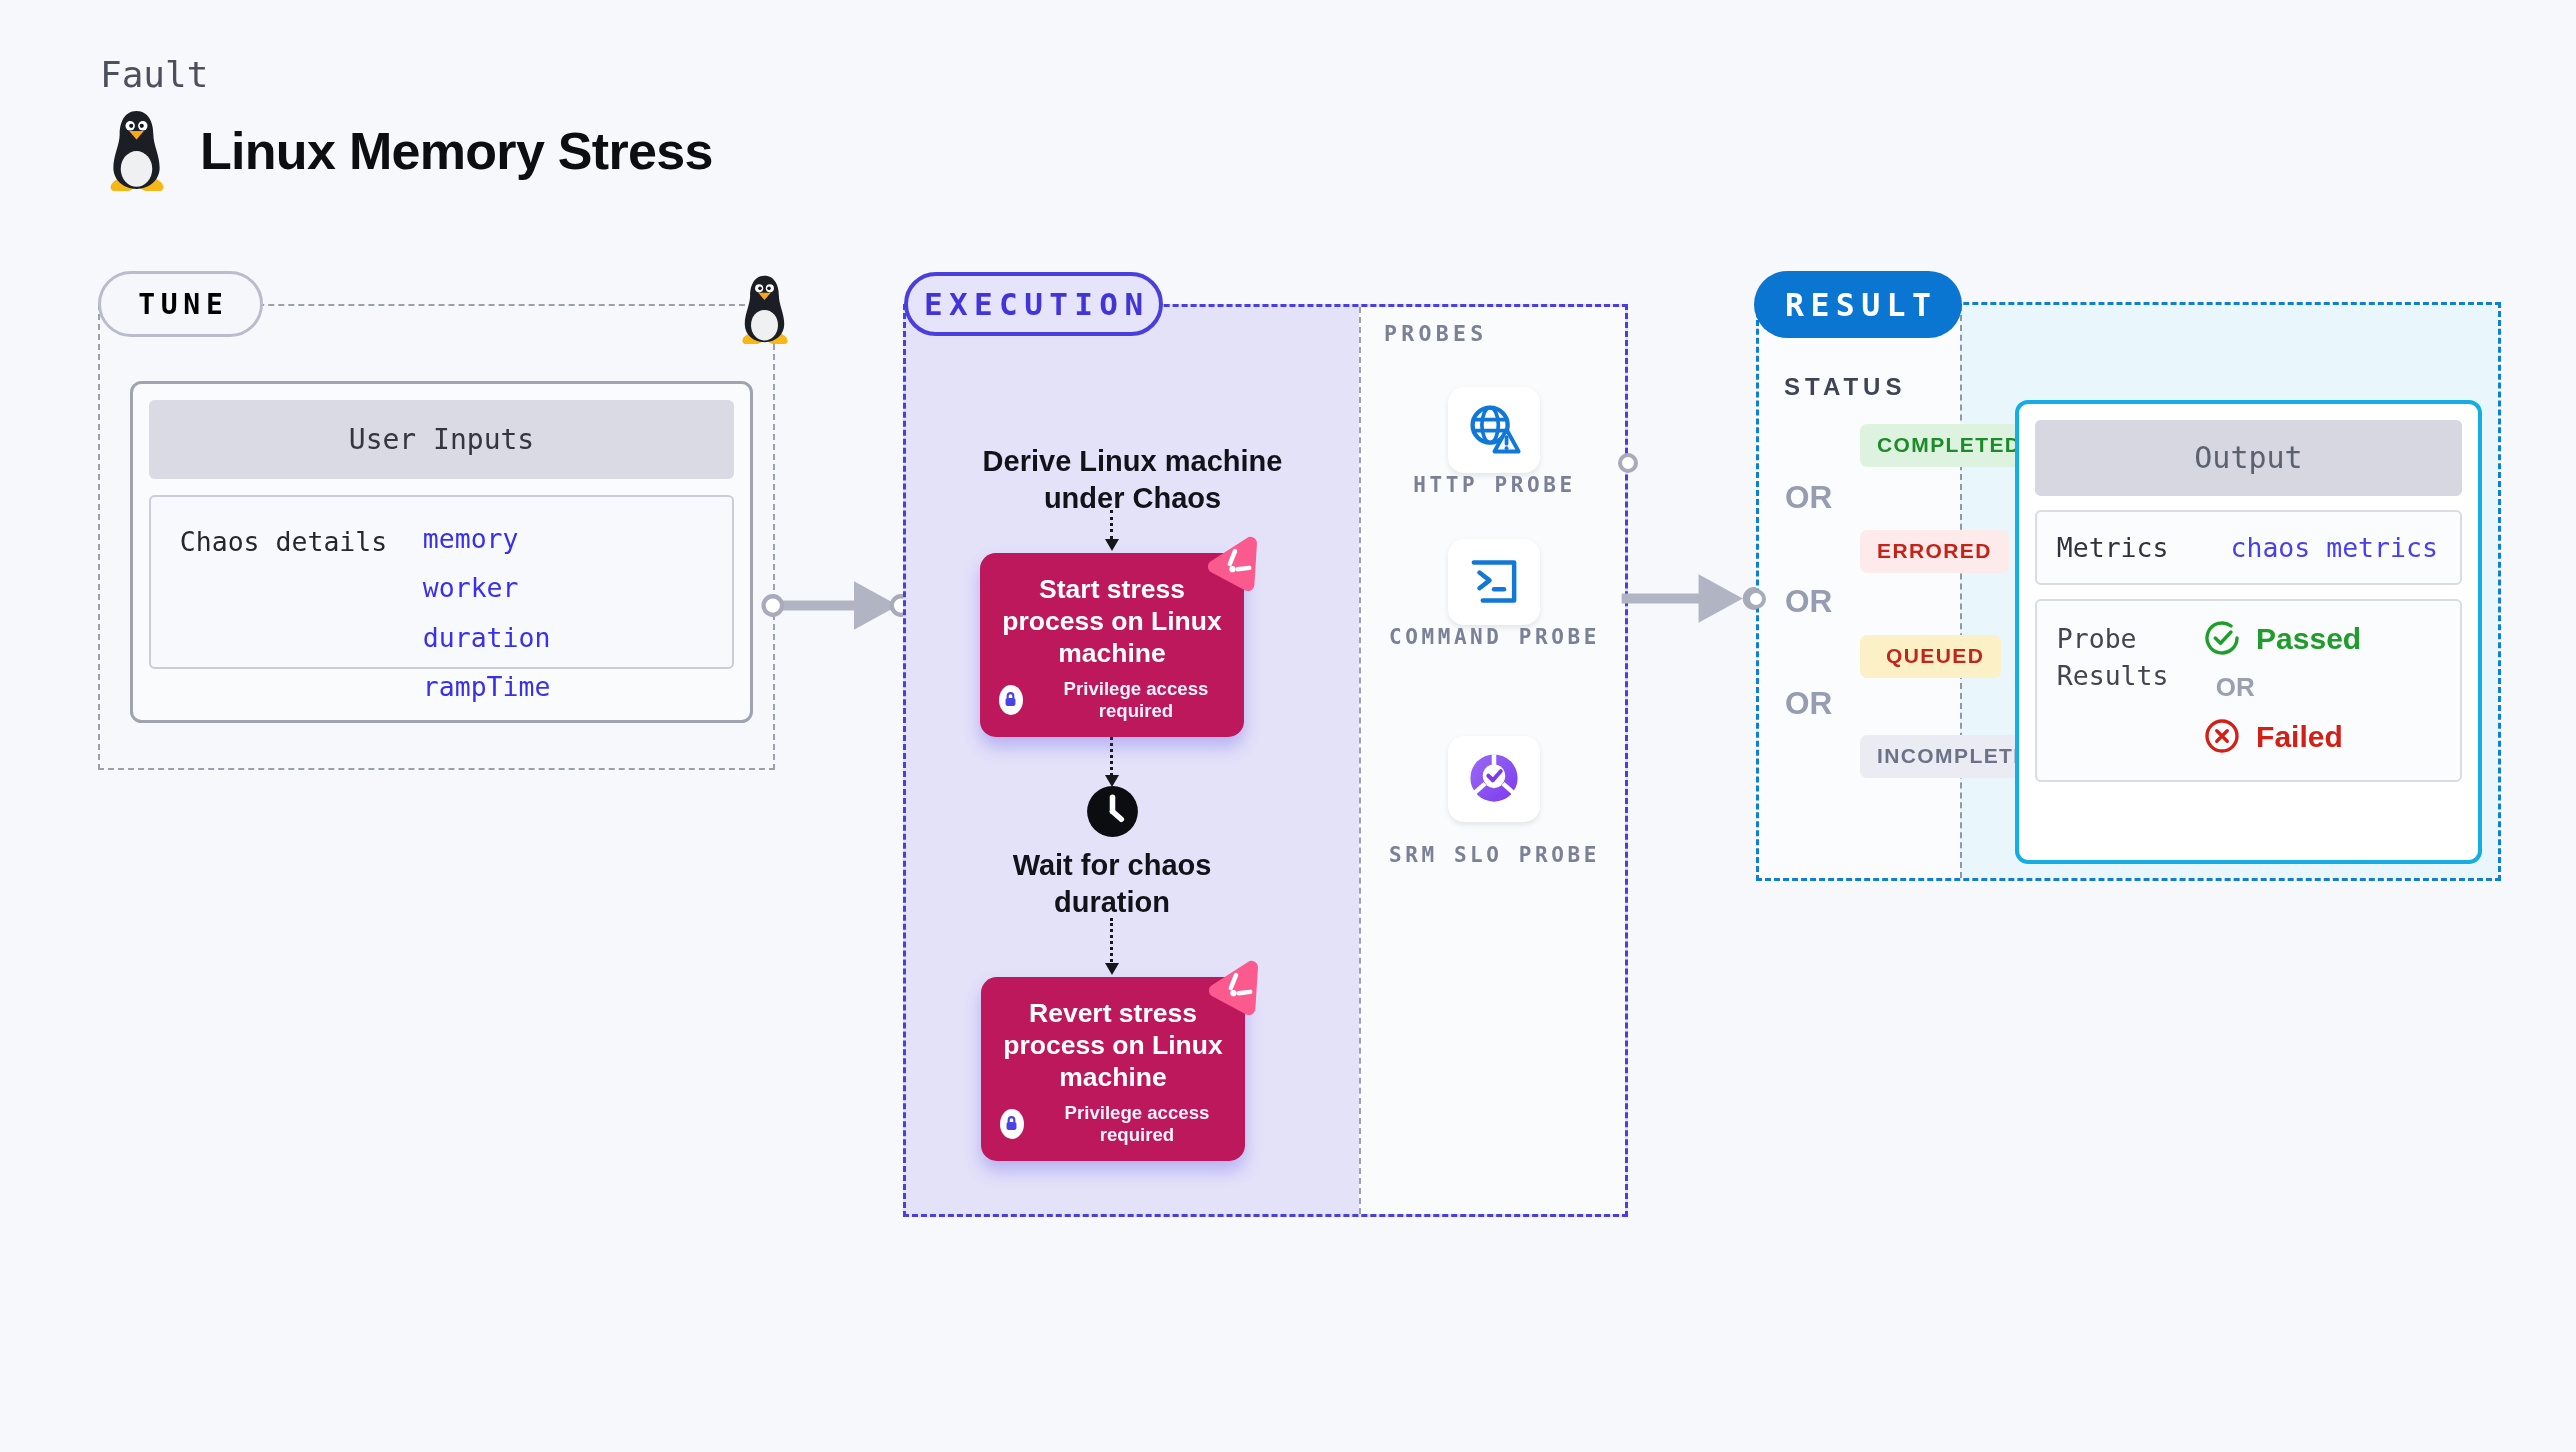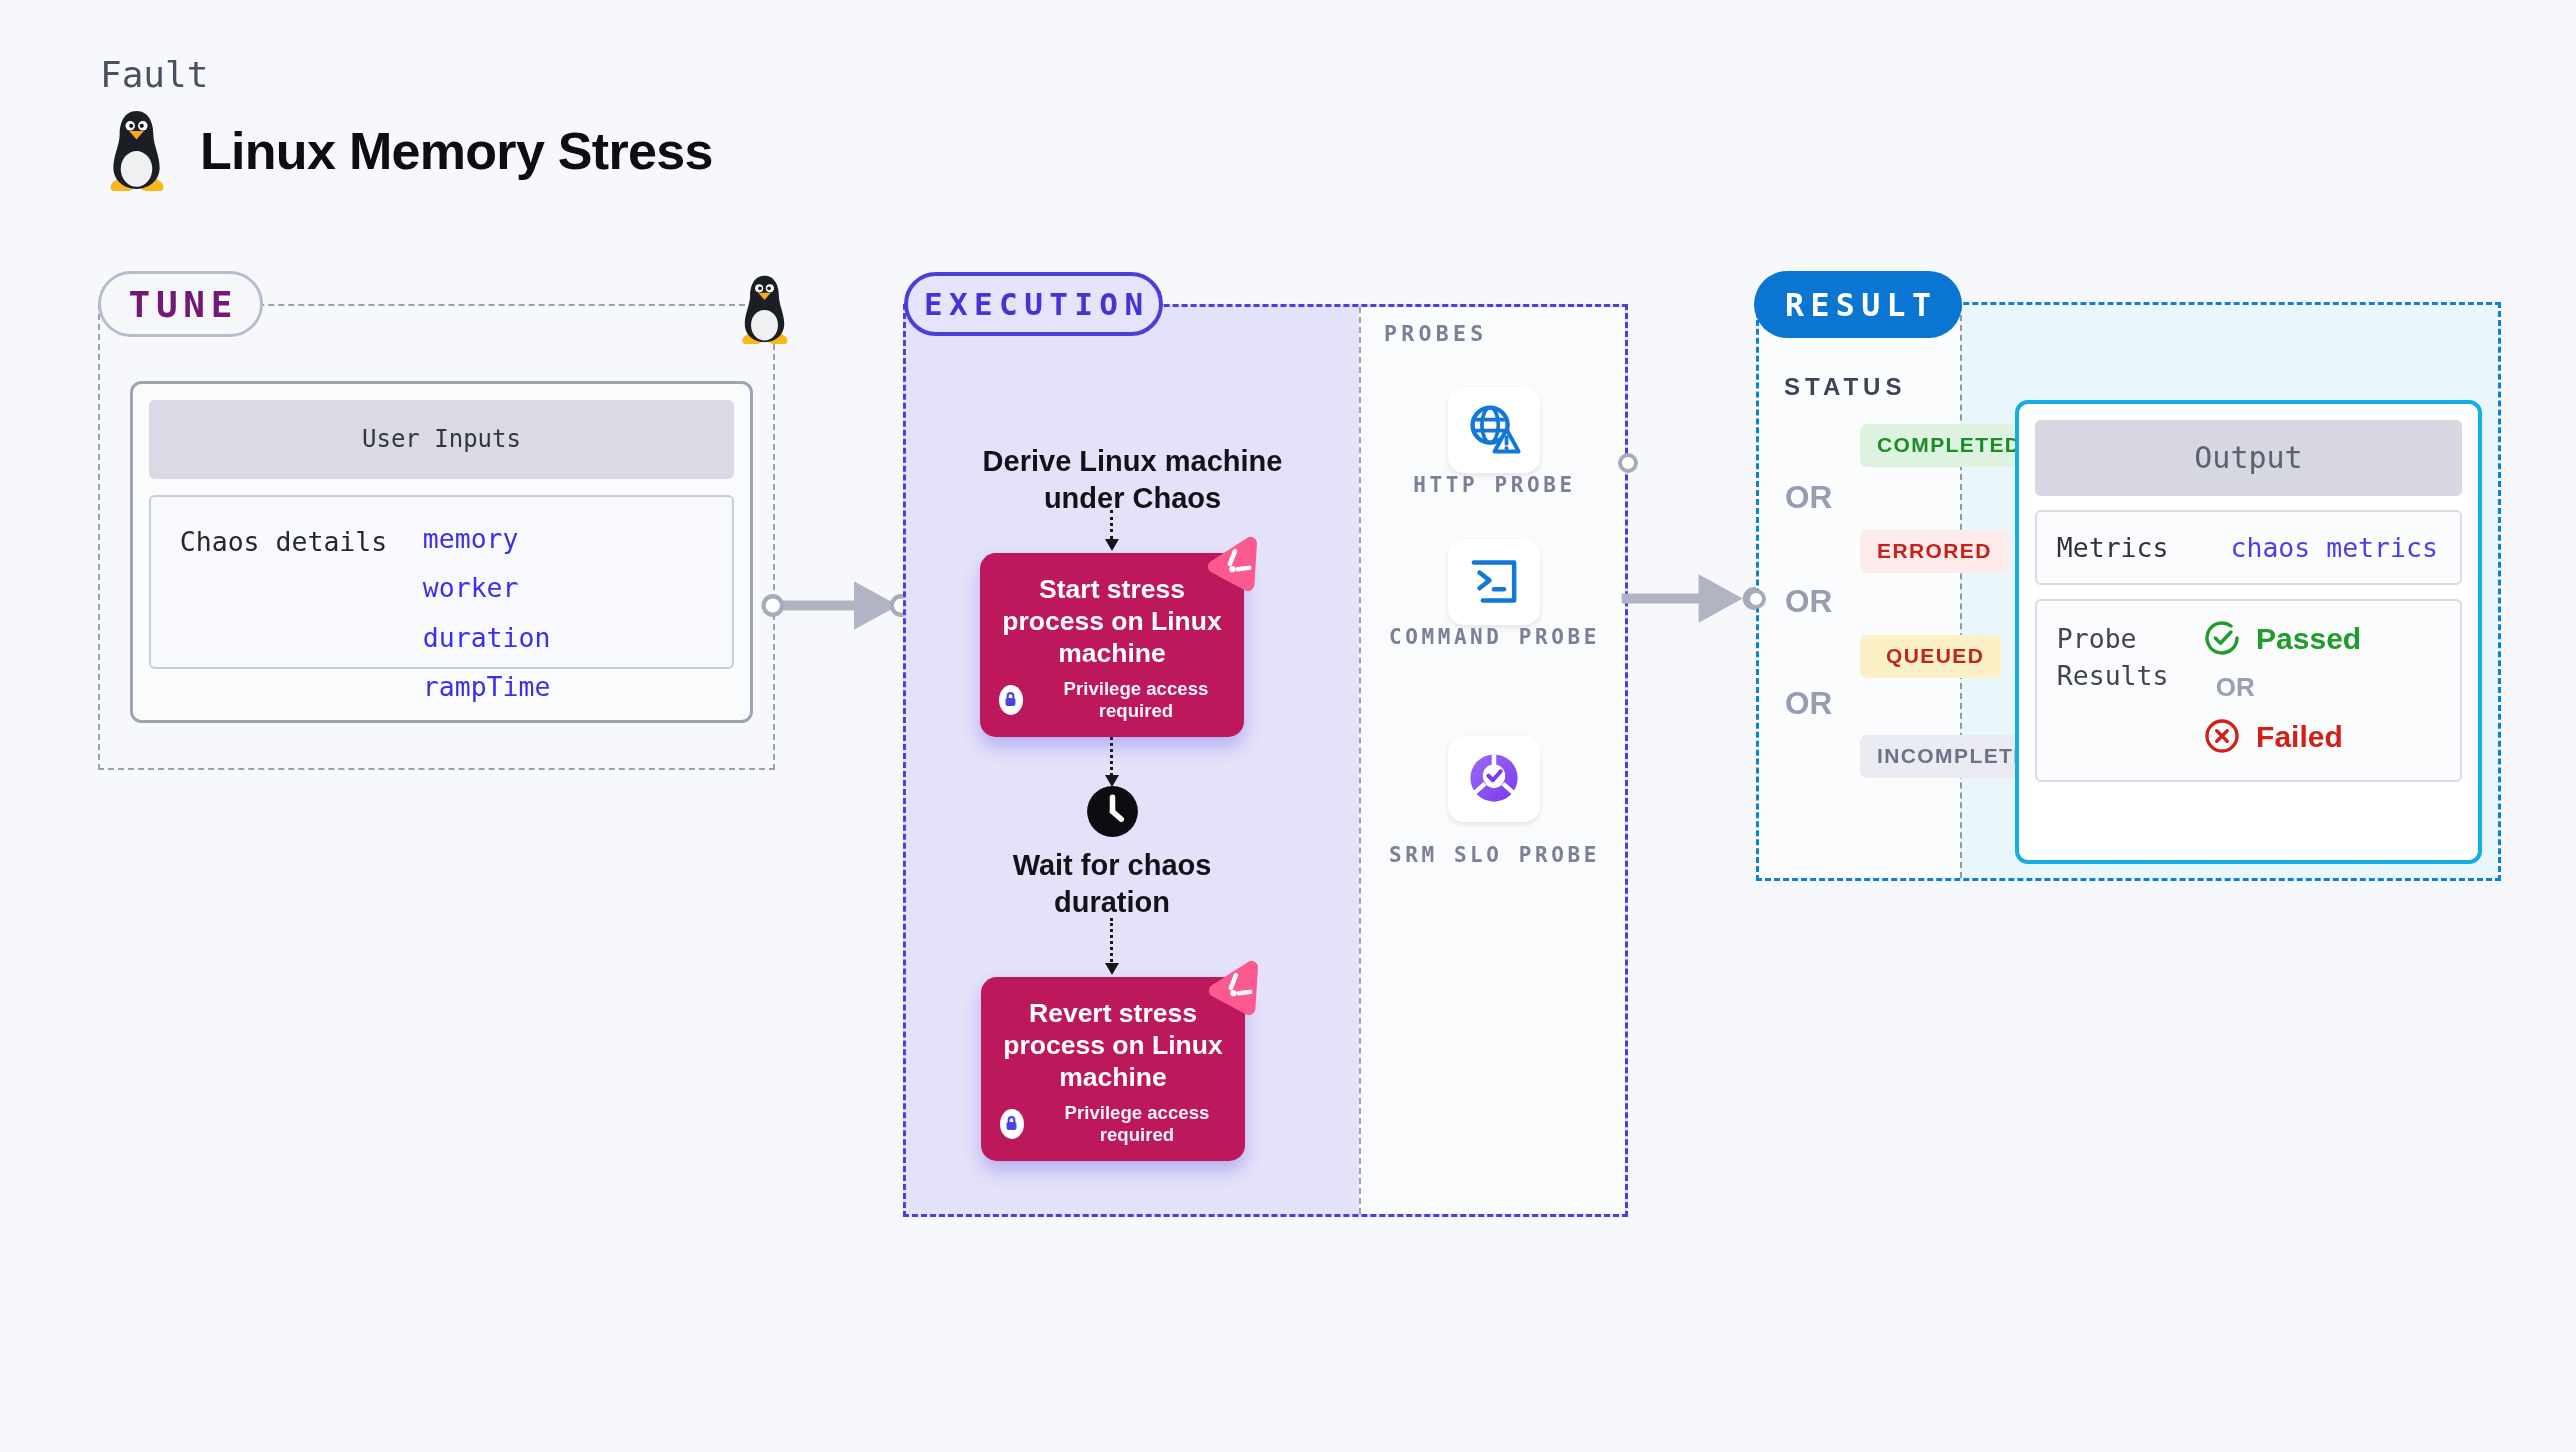--- a/index.html
+++ b/index.html
@@ -14,34 +14,34 @@
   
   .kicker { position:absolute; left:100px; top:54px; font-family:"DejaVu Sans Mono",monospace;
             font-size:36px; color:#4c4f5e; font-weight:500; }
   .title-row { position:absolute; left:102px; top:109px; display:flex; align-items:center; gap:29px; }
   .title { font-size:52px; font-weight:800; color:#0d0e12; letter-spacing:-0.7px; }
 
   
   .pill { position:absolute; display:flex; align-items:center; justify-content:center;
           font-family:"DejaVu Sans Mono",monospace; font-weight:bold; z-index:5; border-radius:43px; }
   .pill-tune { left:98px; top:271px; width:165px; height:66px; background:#f6f7fa;
-               border:3.6px solid #b9bccd; color:#701a75; font-size:36px; letter-spacing:5.7px; text-indent:5.7px; }
+               border:3.6px solid #b9bccd; color:#000000; font-size:28px; letter-spacing:5.7px; text-indent:5.7px; }
   .pill-exec { left:904px; top:272px; width:259px; height:64px; background:#e6e4fb;
                border:4.3px solid #4a3edd; color:#4334d8; font-size:31px; letter-spacing:6.4px; text-indent:6.4px; }
   .pill-result { left:1754px; top:271px; width:208px; height:67px; background:#0b76d1;
                  border:none; color:#ffffff; font-size:31.5px; letter-spacing:6.4px; text-indent:6.4px; }
 
   
   .tune-box { position:absolute; left:98px; top:304px; width:677px; height:466px;
               border:2.9px dashed #9aa1ad; }
   .tux-corner { position:absolute; left:735px; top:274px; z-index:6; }
   .user-inputs { position:absolute; left:130px; top:381px; width:623px; height:342px;
                  background:#fafbfd; border:3.6px solid #9fa4b0; border-radius:11.5px; padding:15.8px; }
   .ui-header { background:#d9dae3; border-radius:5.7px; height:79px; display:flex; align-items:center;
-               justify-content:center; font-family:"DejaVu Sans Mono",monospace; font-size:24px; color:#33353f; }
+               justify-content:center; font-family:"DejaVu Sans Mono",monospace; font-size:28px; color:#33353f; }
   .ui-rows { margin-top:15.8px; border:2.1px solid #c9cdda; background:#f8f9fc; border-radius:5.7px;
              height:174px; position:relative; }
   .ui-row-label { position:absolute; left:29px; top:29px; font-family:"DejaVu Sans Mono",monospace;
                   font-size:26.5px; color:#25272f; }
   .ui-links { position:absolute; left:272px; top:26px; display:flex; flex-direction:column; gap:18.6px; }
   .ui-link { font-family:"DejaVu Sans Mono",monospace; font-size:26.5px; color:#3a30e8; cursor:pointer; }
 
   
   .harrow { position:absolute; }
 

